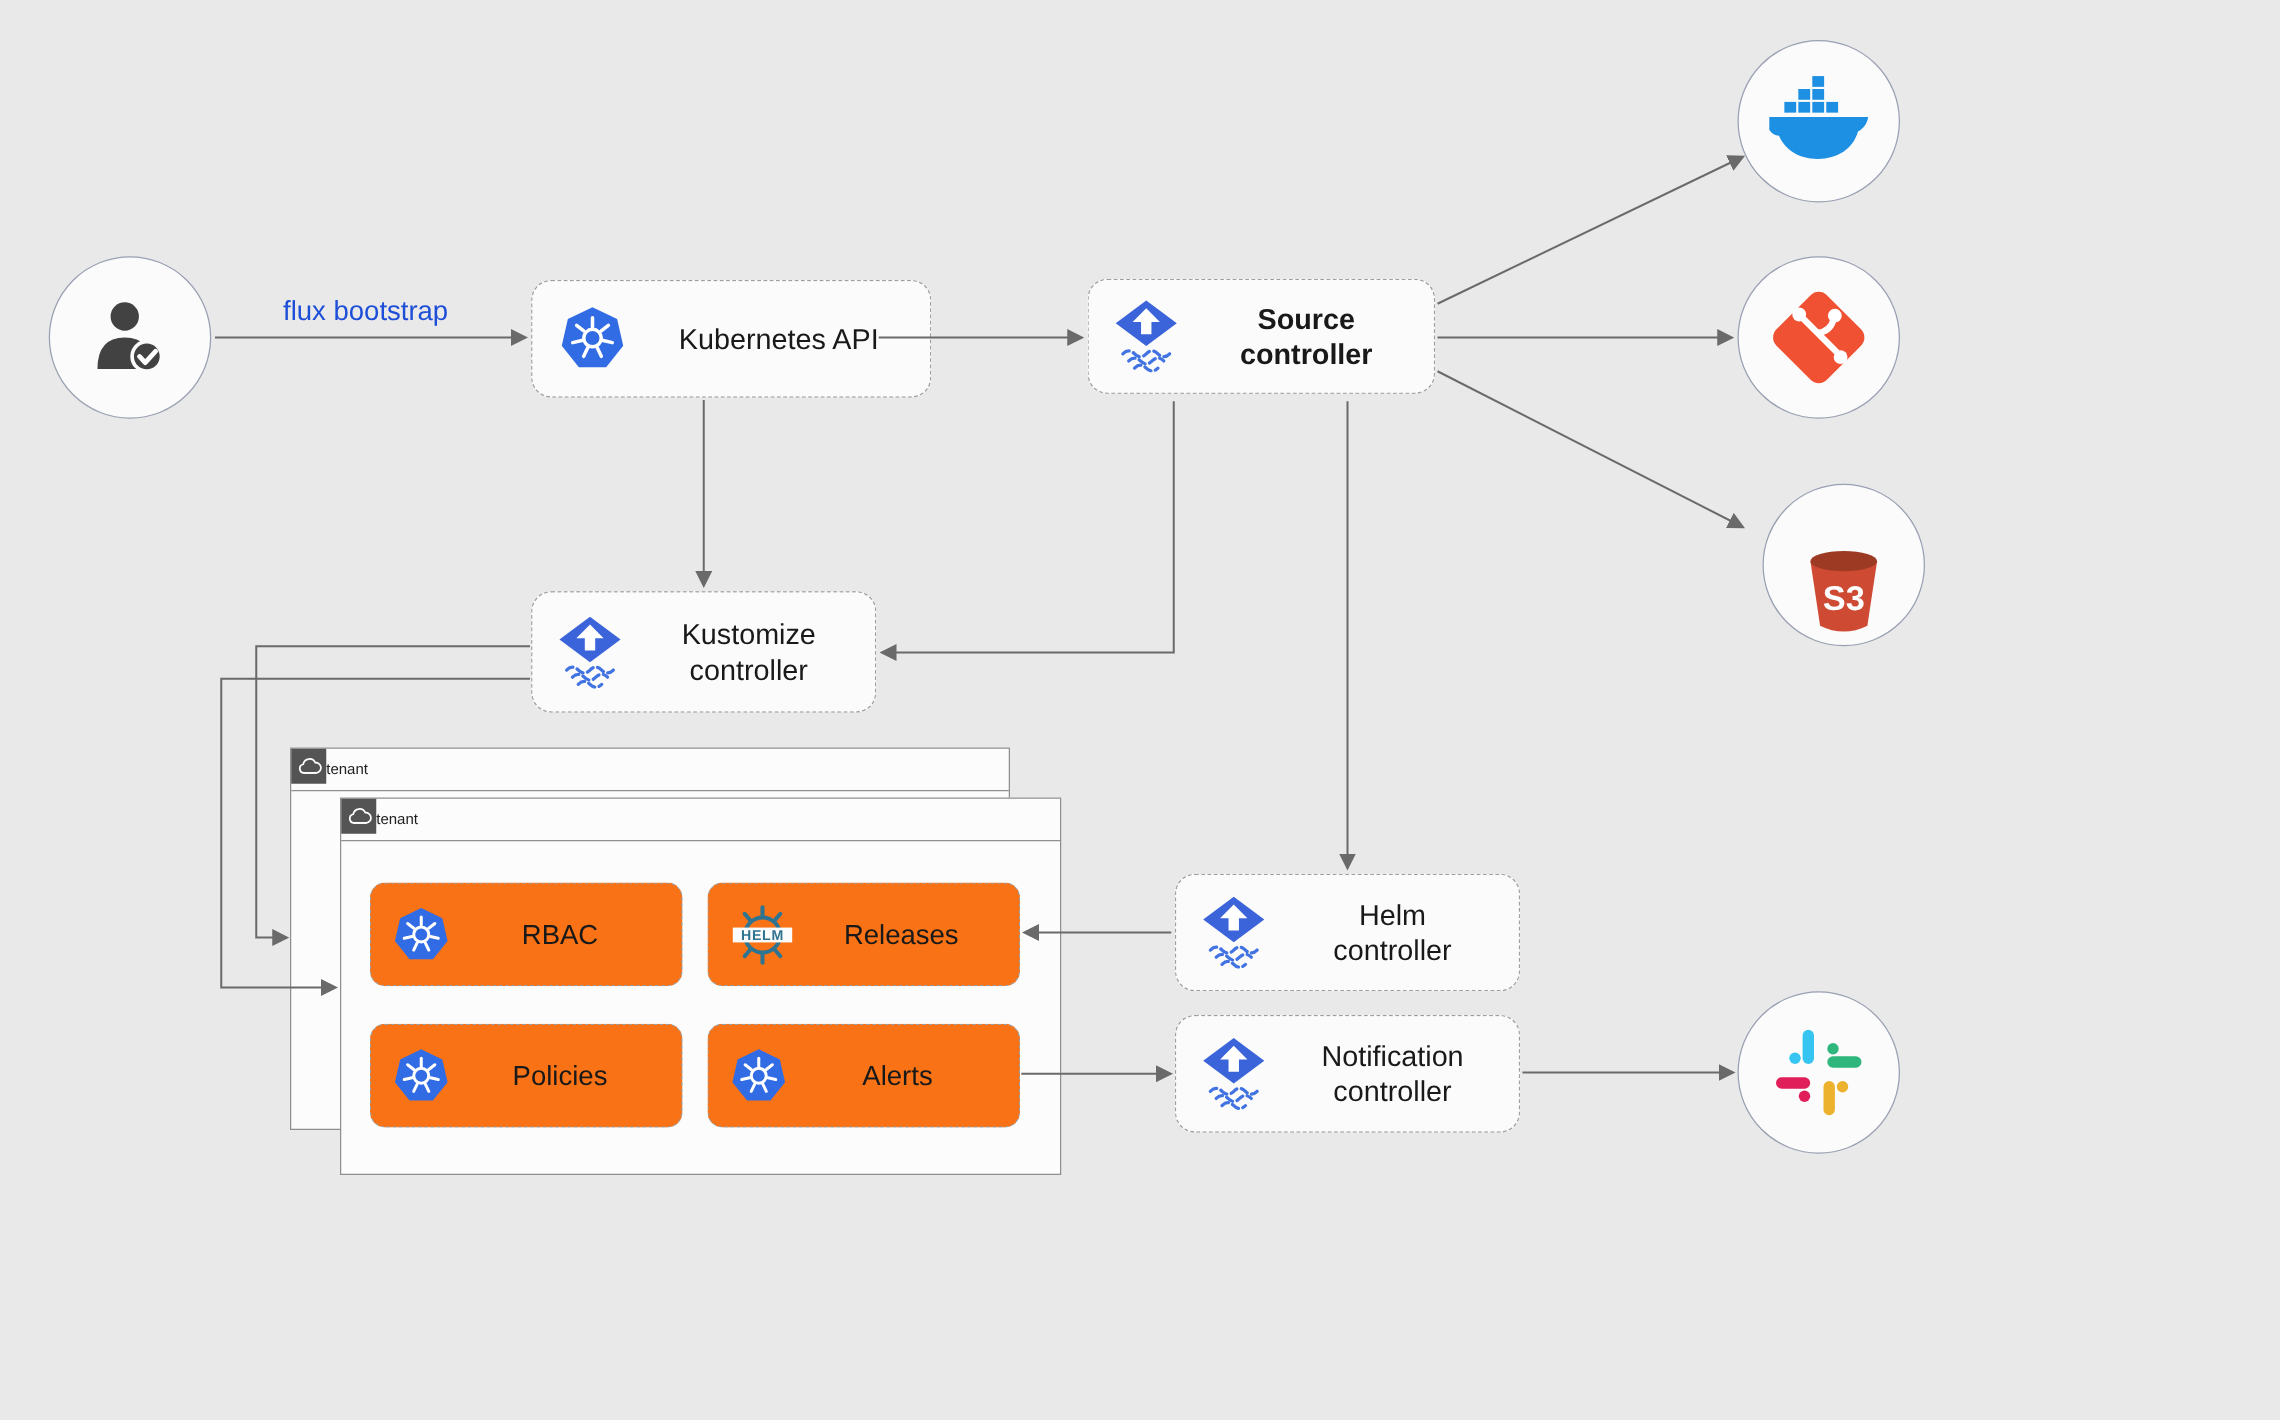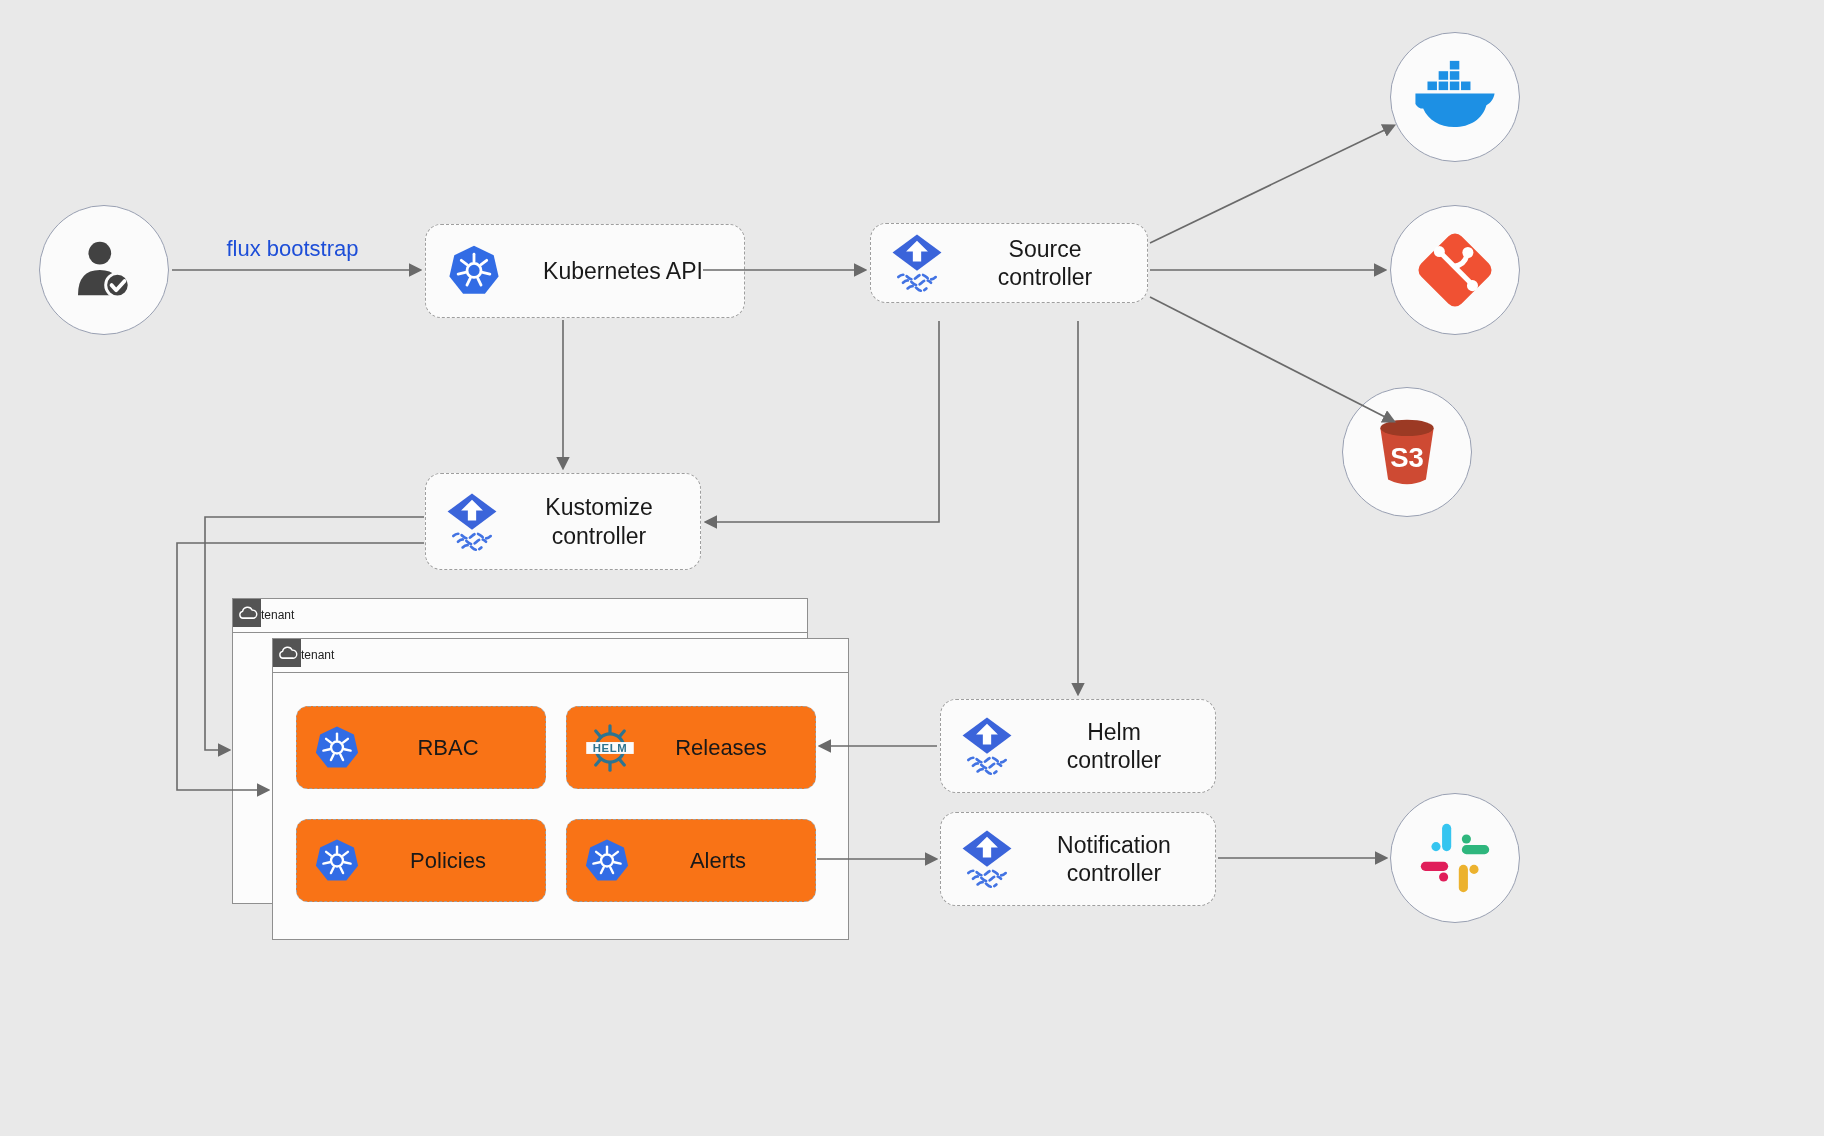--- a/index.html
+++ b/index.html
@@ -37,28 +37,28 @@
     position:absolute; width:250px; height:83px; display:flex; align-items:center;
     padding-left:16px; background:#f97316; border:1.6px dashed #9e9e9e; border-radius:12px;
   }
   .item .item-label { flex:1; text-align:center; font-size:22px; color:#191919; padding-right:10px; }
 
   .edge-label { position:absolute; left:200px; top:236px; width:185px; text-align:center;
     font-size:22px; color:#1d4ed8; z-index:6; }
 
   
   #box-k8s-api       { left:425px; top:224px; width:320px; height:94px; }
-  #box-source        { left:870px; top:223px; width:278px; height:80px; }
+  #box-source        { left:870px; top:223px; width:278px; height:92px;font-weight:bold; }
   #box-kustomize     { left:425px; top:473px; width:276px; height:97px; }
   #box-helm          { left:940px; top:699px; width:276px; height:94px; }
   #box-notification  { left:940px; top:812px; width:276px; height:94px; }
   #circle-user   { left:39px;   top:205px; }
   #circle-docker { left:1390px; top:32px;  }
   #circle-git    { left:1390px; top:205px; }
-  #circle-s3     { left:1342px; top:387px; }
+  #circle-s3     { left:1410px; top:387px;align-items:flex-end; }
   #circle-slack  { left:1390px; top:793px; }
 </style>
 </head>
 <body>
 
 <svg width="0" height="0" style="position:absolute" aria-hidden="true">
   <defs>
     <g id="sym-k8s">
       <polygon points="50,5 85.2,21.9 93.9,60 69.5,90.6 30.5,90.6 6.1,60 14.8,21.9" fill="#326CE5"></polygon>
       <g stroke="#fff" stroke-width="5" stroke-linecap="round" fill="none">

